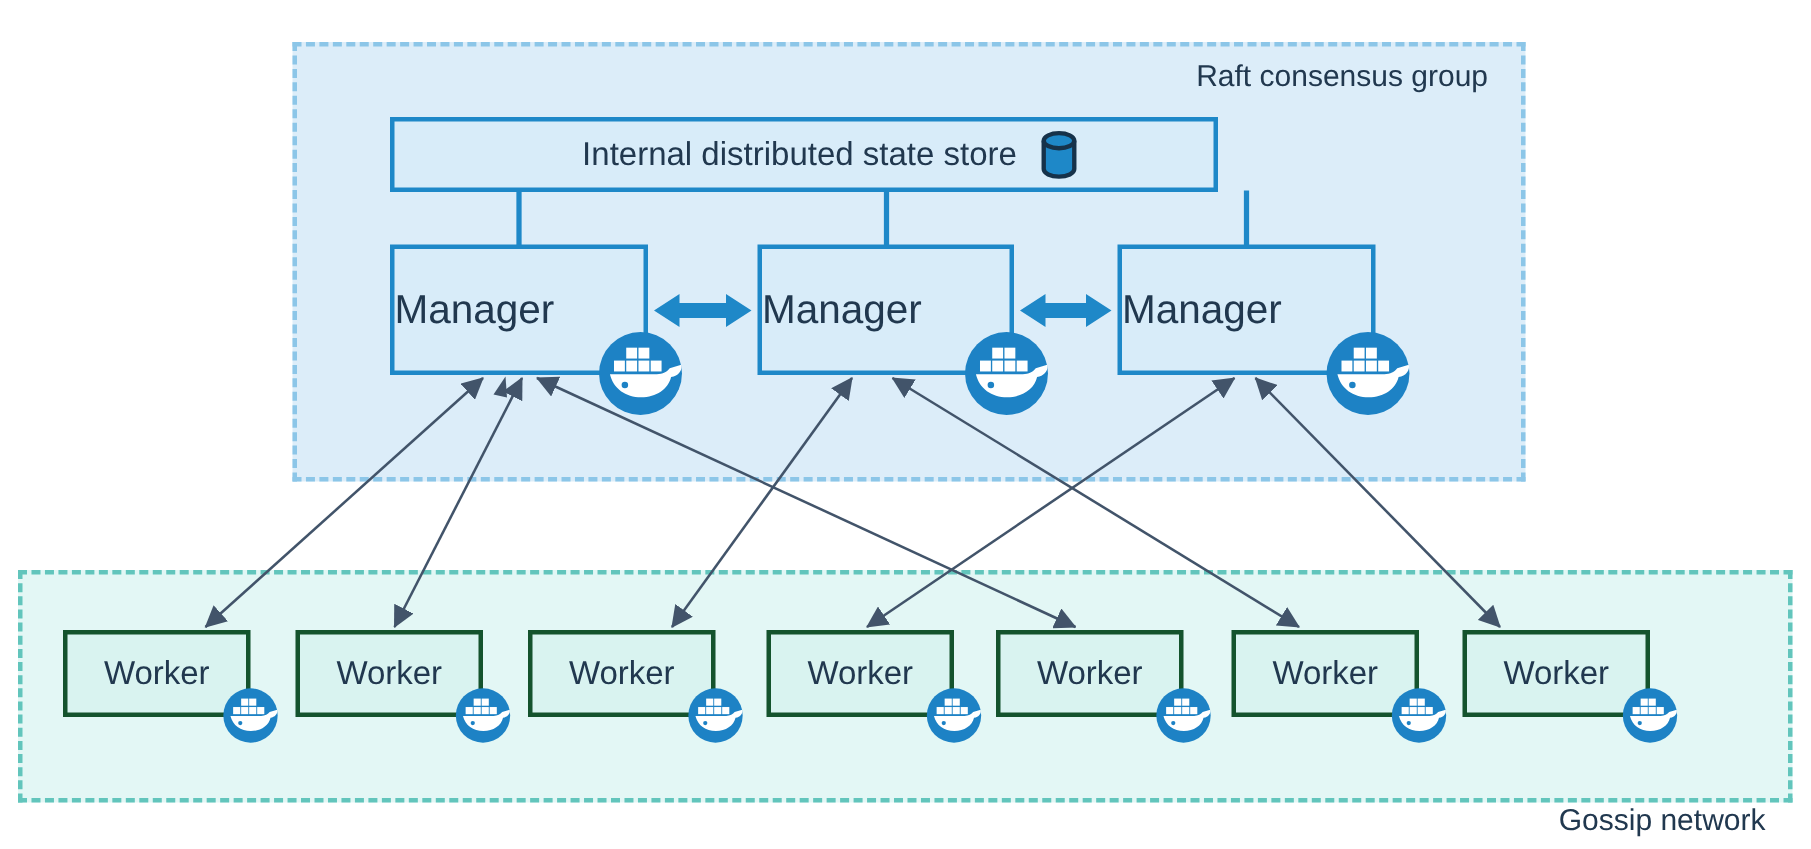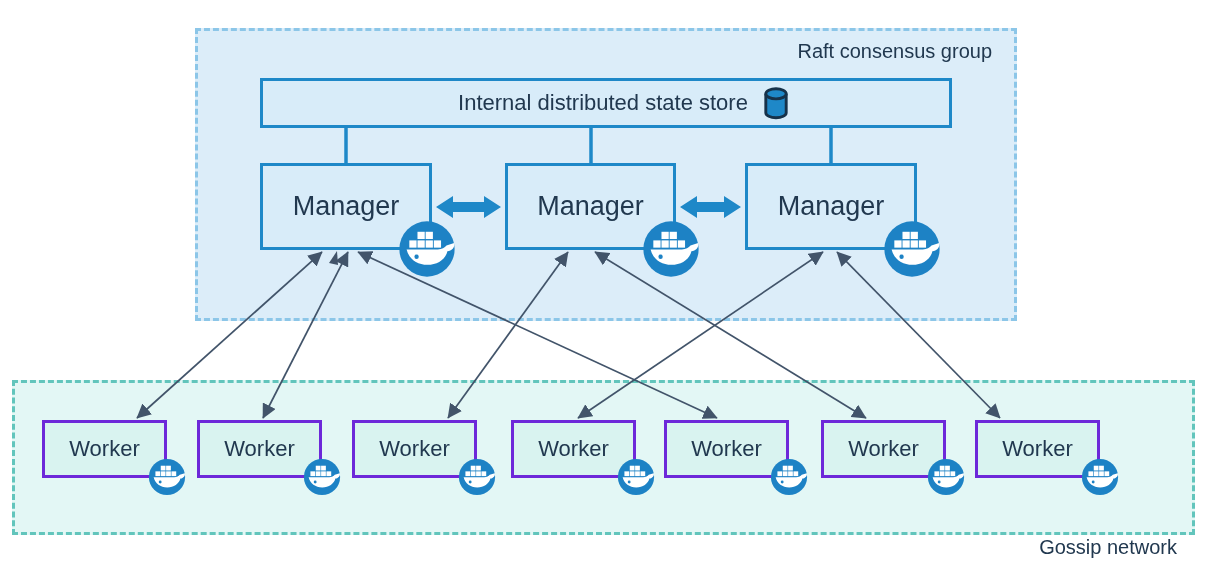--- a/index.html
+++ b/index.html
@@ -21,39 +21,39 @@
   .gossip-group{
     position:absolute;left:12px;top:380px;width:1183px;height:155px;
     background:#e3f7f5;border:3px dashed #62c5bc;box-sizing:border-box;
   }
   .gossip-label{
     position:absolute;right:30px;top:496px;
     font-size:20px;color:#21384f;white-space:nowrap;margin-top:40px;
   }
   
   .state-store{
-    position:absolute;left:260px;top:78px;width:692px;height:50px;
+    position:absolute;left:260px;top:78px;width:552px;height:50px;
     background:#d8ecf9;border:3.5px solid #1e88c8;box-sizing:border-box;
     display:flex;align-items:center;justify-content:center;gap:14px;
     padding-left:36px;
   }
   .state-store-text{font-size:22px;color:#21384f;white-space:nowrap;}
   .db-icon{width:28px;height:33px;flex:0 0 auto;}
   
   .manager{
     position:absolute;top:163px;height:87px;width:172px;
     background:#d8ecf9;border:3.5px solid #1e88c8;box-sizing:border-box;
-    display:flex;align-items:center;justify-content:center;
+    display:flex;align-items:center;
   }
   .manager .box-label{font-size:27px;color:#21384f;}
   .m1{left:260px;} .m2{left:505px;width:171px;} .m3{left:745px;}
   
   .worker{
     position:absolute;top:420px;height:58px;width:125px;
-    background:#d9f3f0;border:3px solid #6d28d9;box-sizing:border-box;
+    background:#d9f3f0;border:3px solid #14532d;box-sizing:border-box;
     display:flex;align-items:center;justify-content:center;
   }
   .worker .box-label{font-size:22px;color:#21384f;}
   
   .arrows{
     position:absolute;left:0;top:0;width:1207px;height:566px;
     pointer-events:none;
   }
   
   .badge{position:absolute;line-height:0;}

